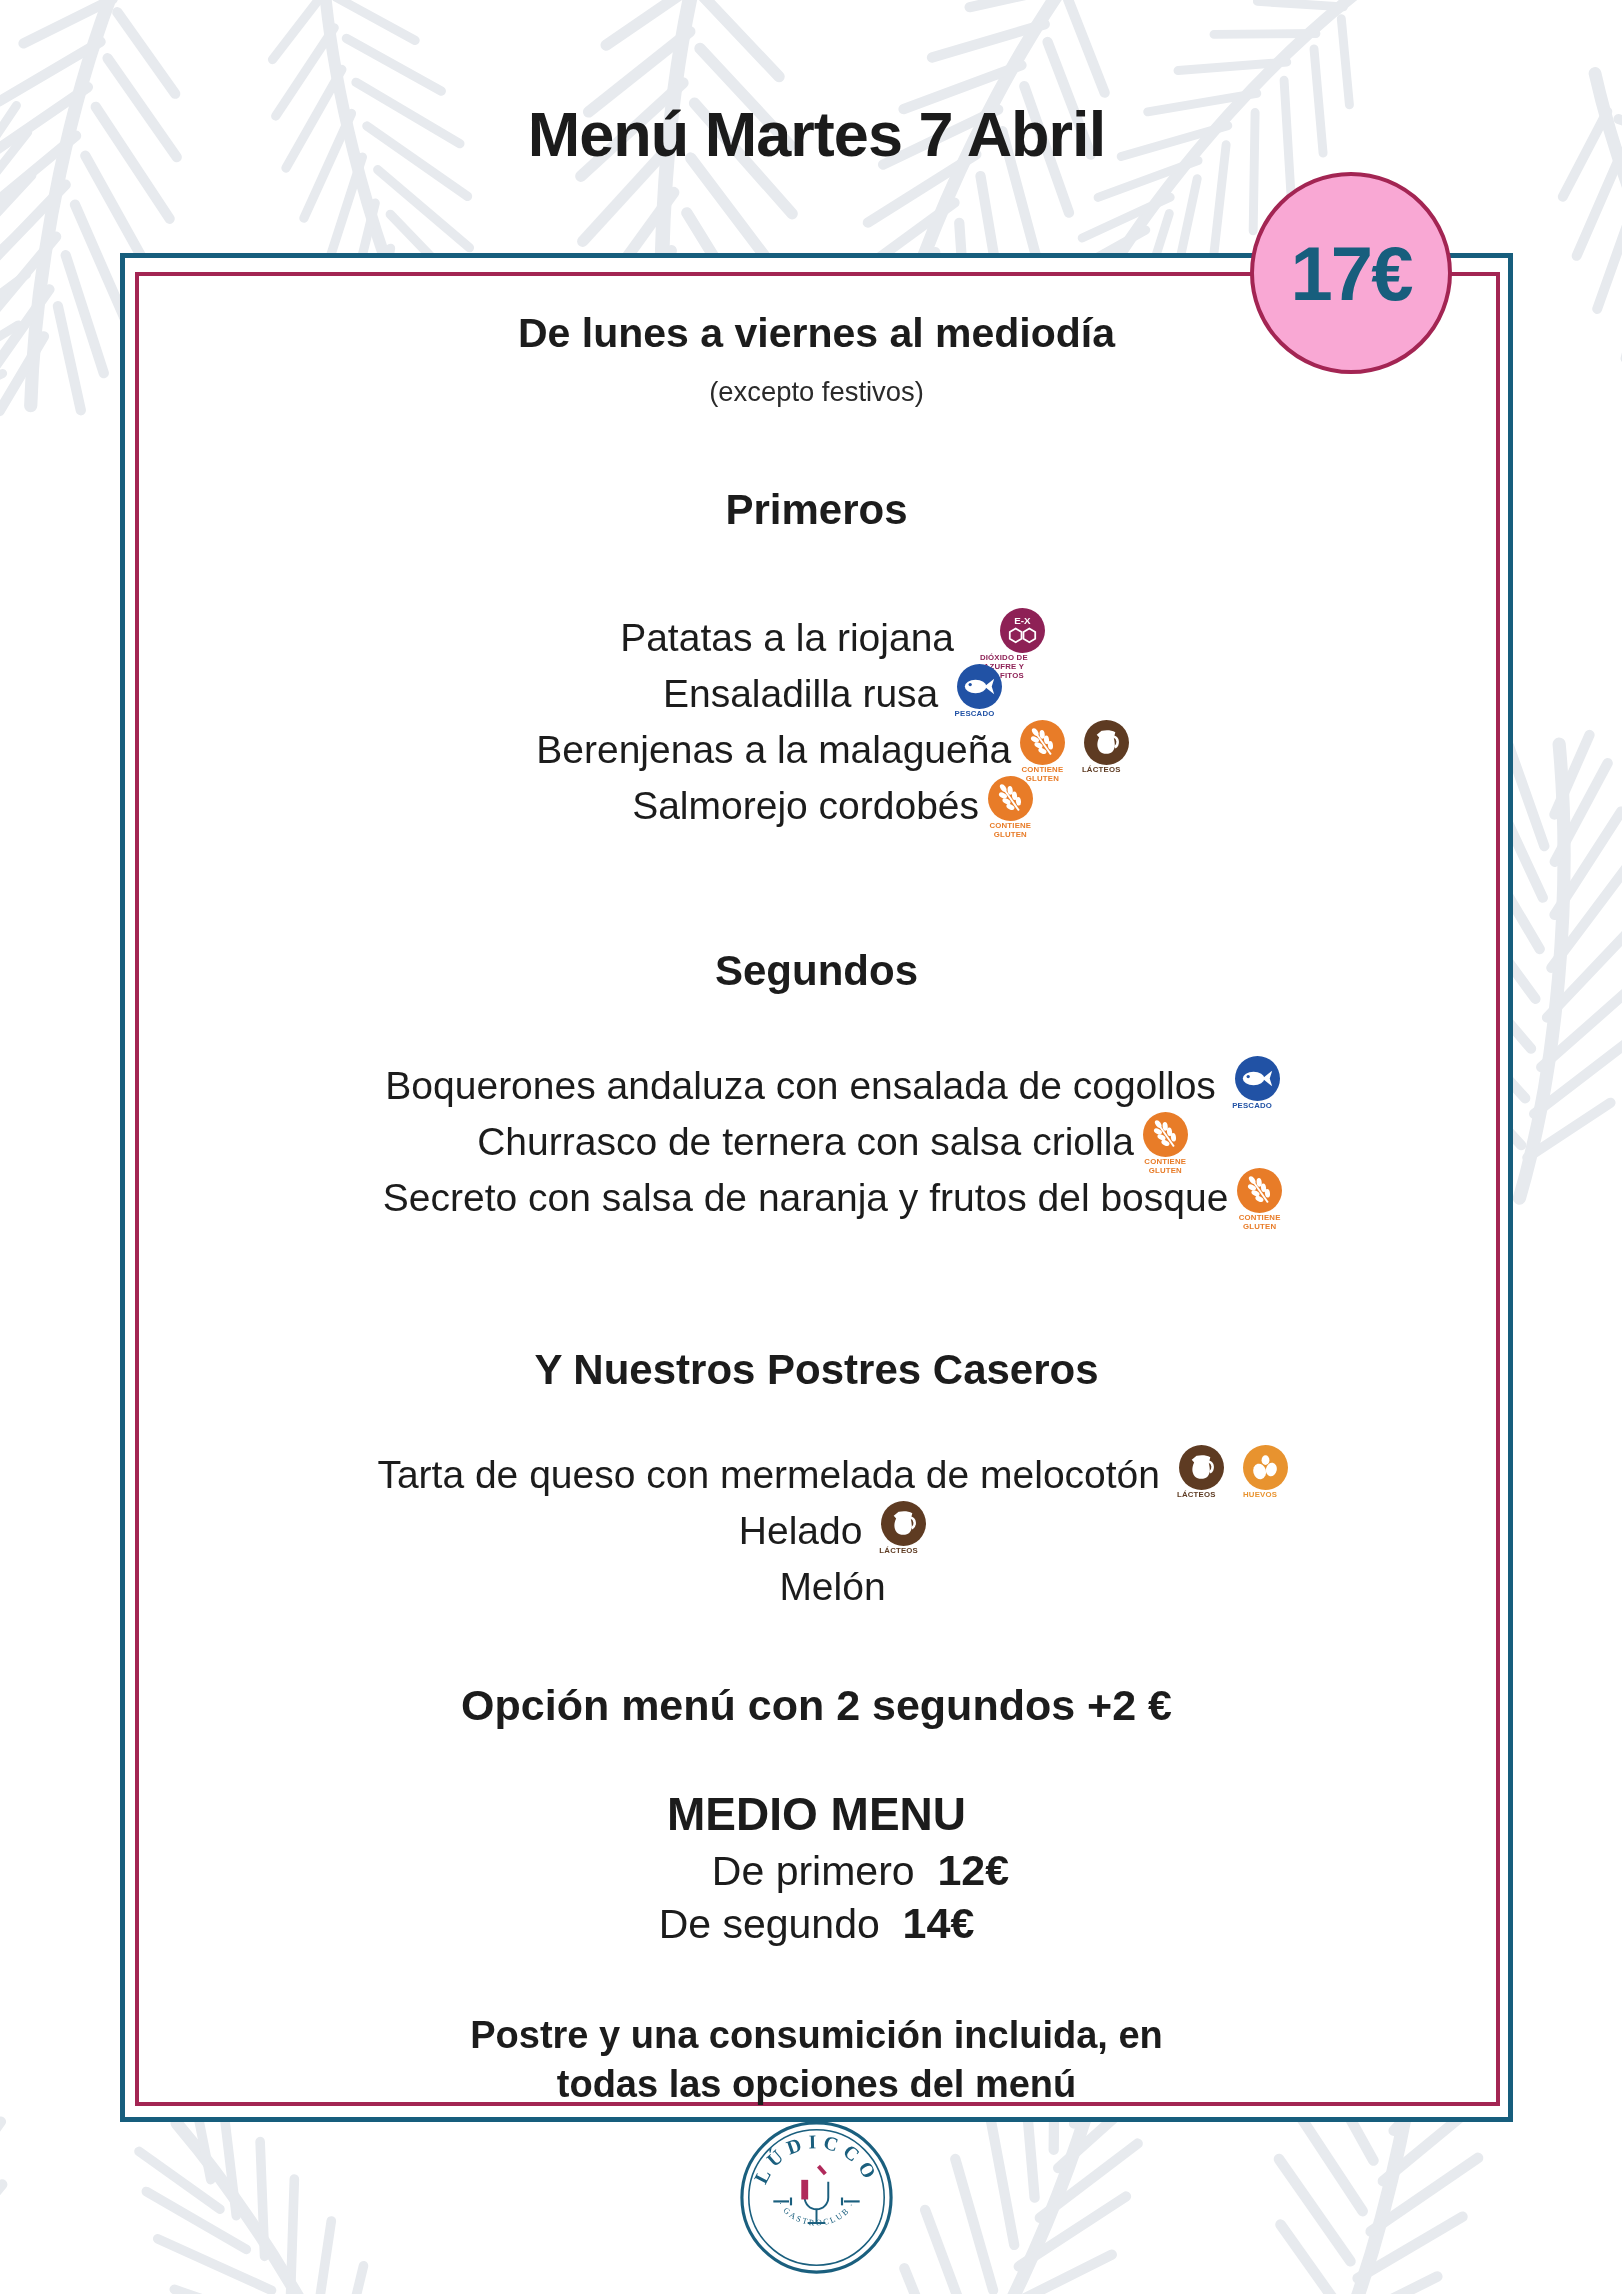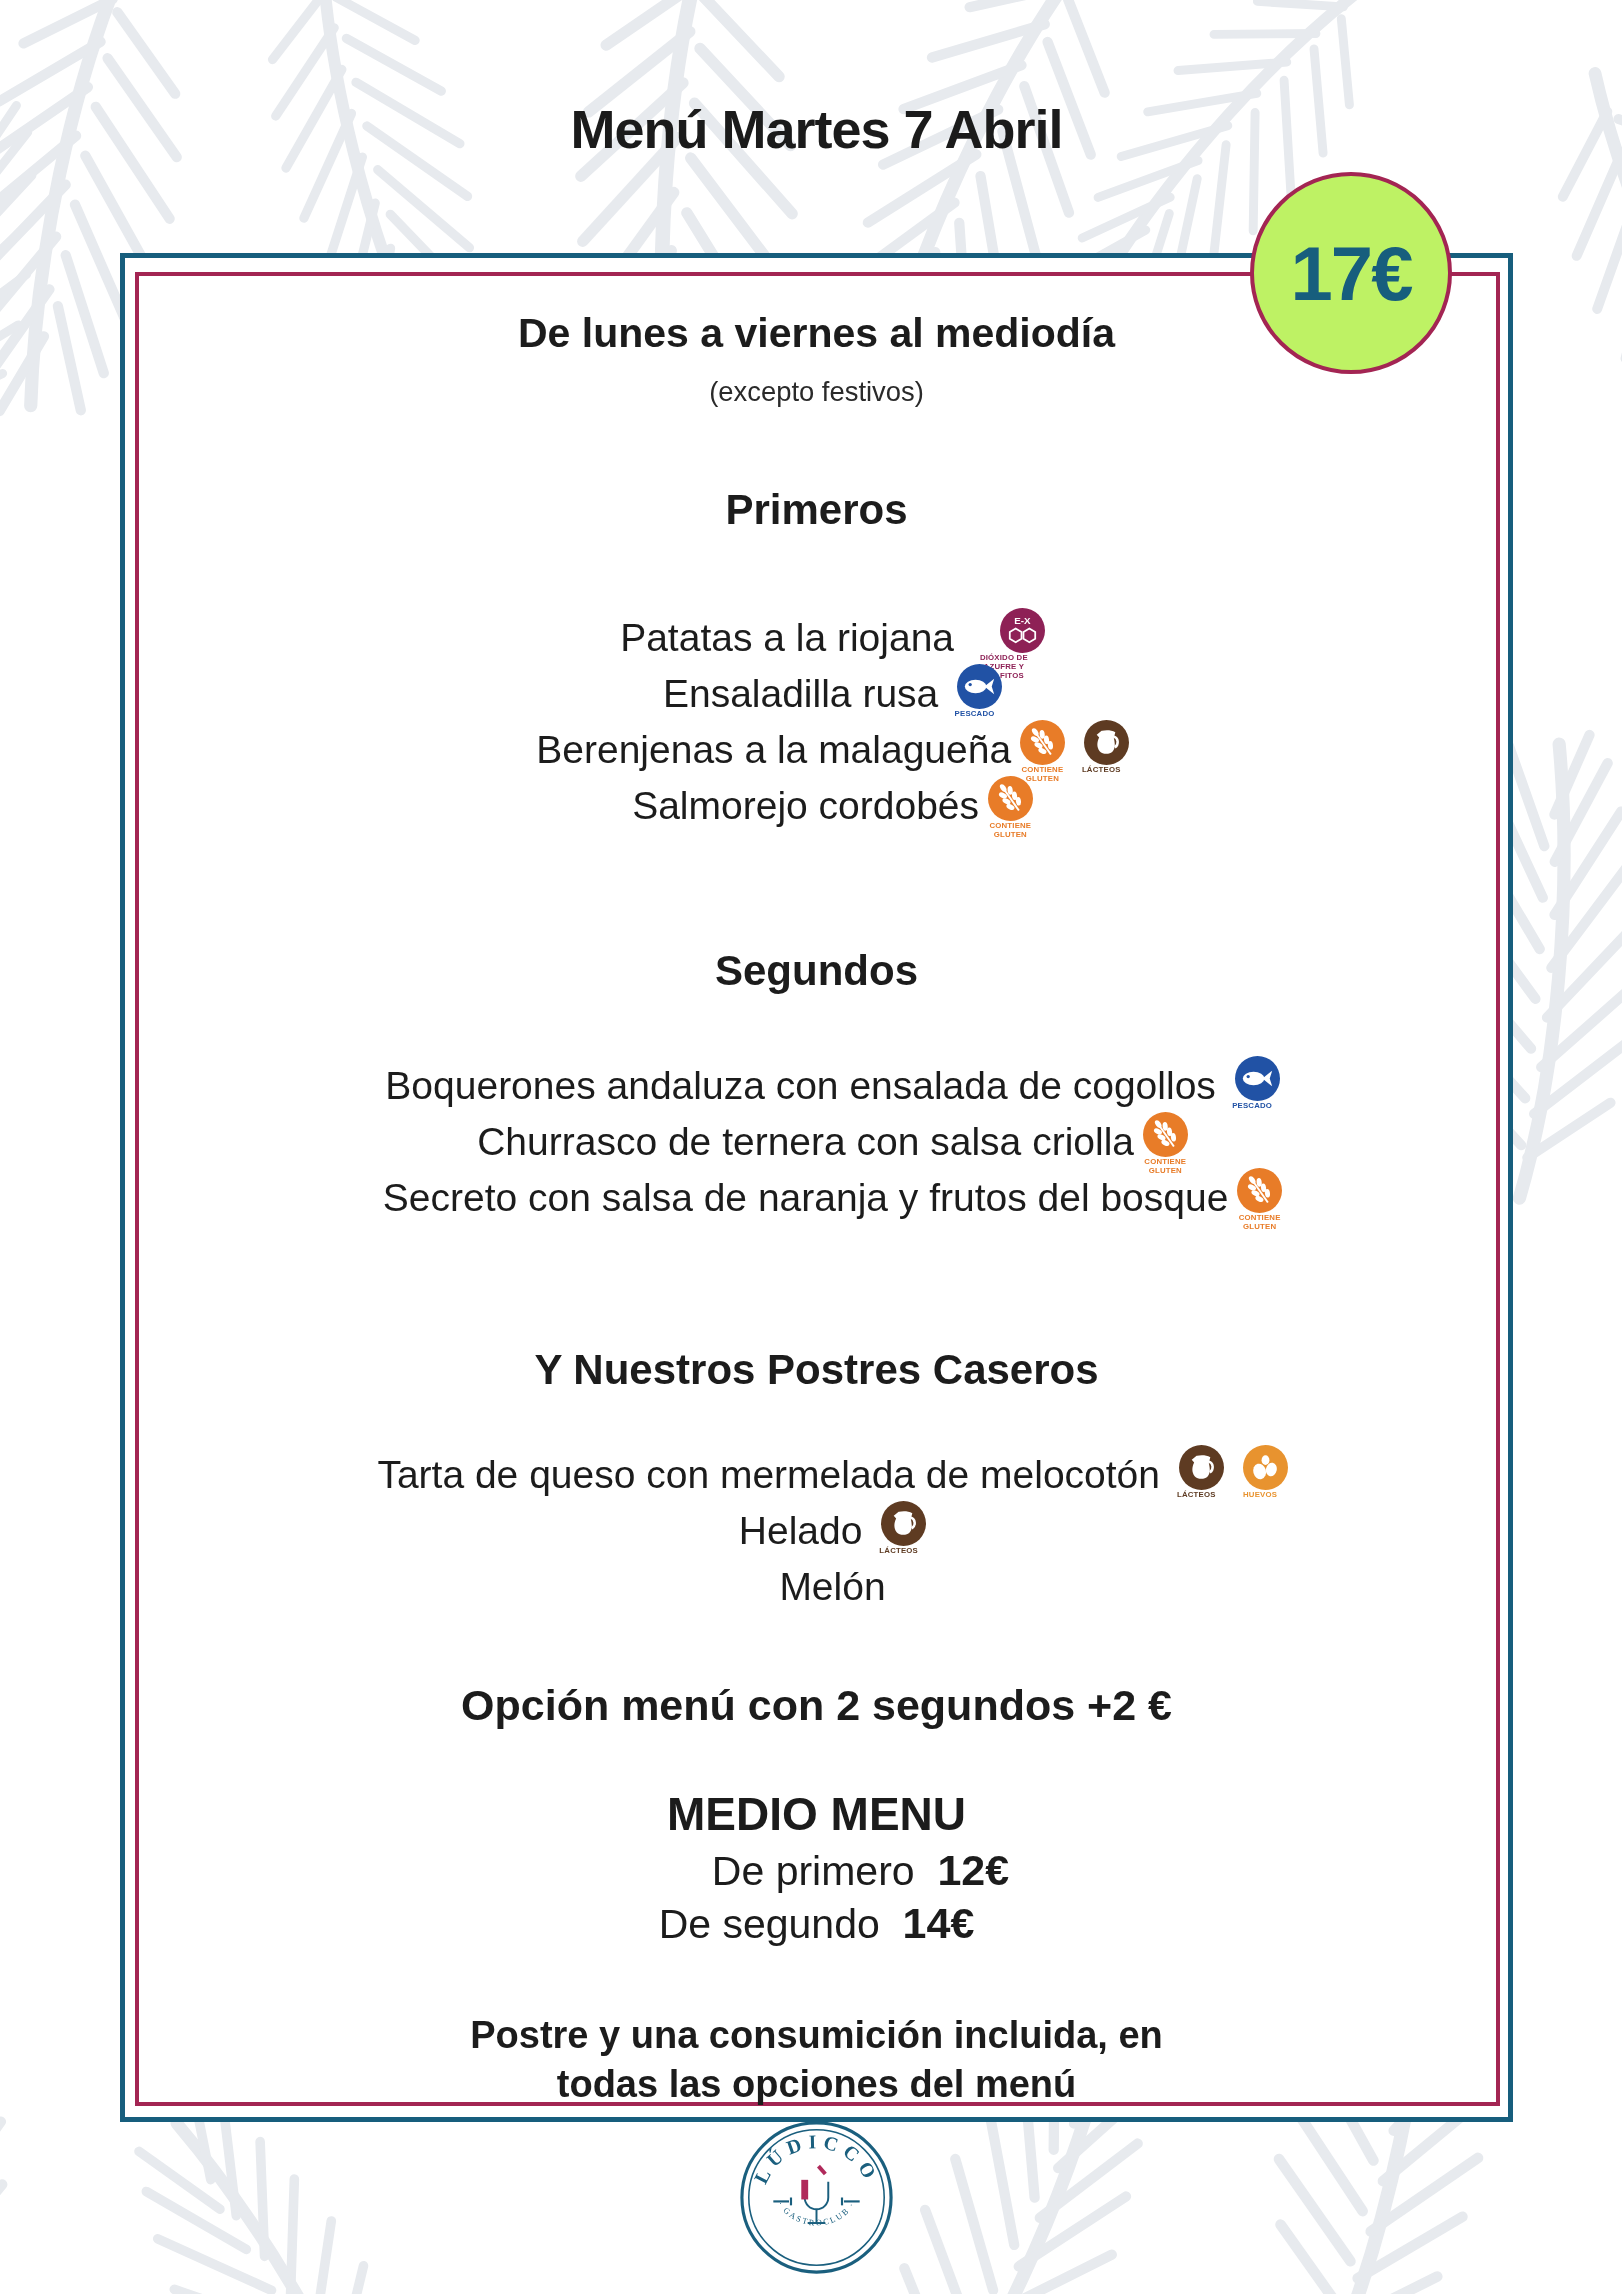--- a/index.html
+++ b/index.html
@@ -8,36 +8,36 @@
     width:1622px;height:2295px;
     overflow:hidden;
     font-family:"Liberation Sans","DejaVu Sans",sans-serif;
     color:#1c1c1c;
   }
   .feathers{position:absolute;left:0;top:0;width:1622px;height:2295px;pointer-events:none;}
 
   .page-title{
     position:absolute;top:98px;left:120px;width:1393px;
     margin:0;text-align:center;
-    font-size:54px;font-weight:700;color:#1b1b1b;letter-spacing:-1px;
+    font-size:63px;font-weight:700;color:#1b1b1b;letter-spacing:-1px;
   }
 
   .frame-outer{
     position:absolute;left:120px;top:253px;width:1393px;height:1869px;
     box-sizing:border-box;border:5.9px solid #175e7d;background:#ffffff;
   }
   .frame-inner{
     position:absolute;left:9.8px;top:13.7px;right:7.8px;bottom:10.8px;
     box-sizing:border-box;border:4.9px solid #a32553;
   }
 
   .price-badge{
     position:absolute;left:1250px;top:172px;width:202px;height:202px;
     box-sizing:border-box;border:4.9px solid #a32553;border-radius:50%;
-    background:#bef264;z-index:6;
+    background:#f9a8d4;z-index:6;
     display:flex;align-items:center;justify-content:center;
   }
   .price-badge span{
     font-size:76px;font-weight:700;color:#175e7d;letter-spacing:-2px;
   }
 
   .content-line{position:absolute;left:120px;width:1393px;text-align:center;z-index:4;}
   .subtitle{top:309px;font-size:41px;line-height:49px;font-weight:700;}
   .subtitle-note{top:375px;font-size:27.4px;line-height:33px;font-weight:400;color:#2a2a2a;}
   .section-heading{font-size:42px;line-height:51px;font-weight:700;margin:0;}

